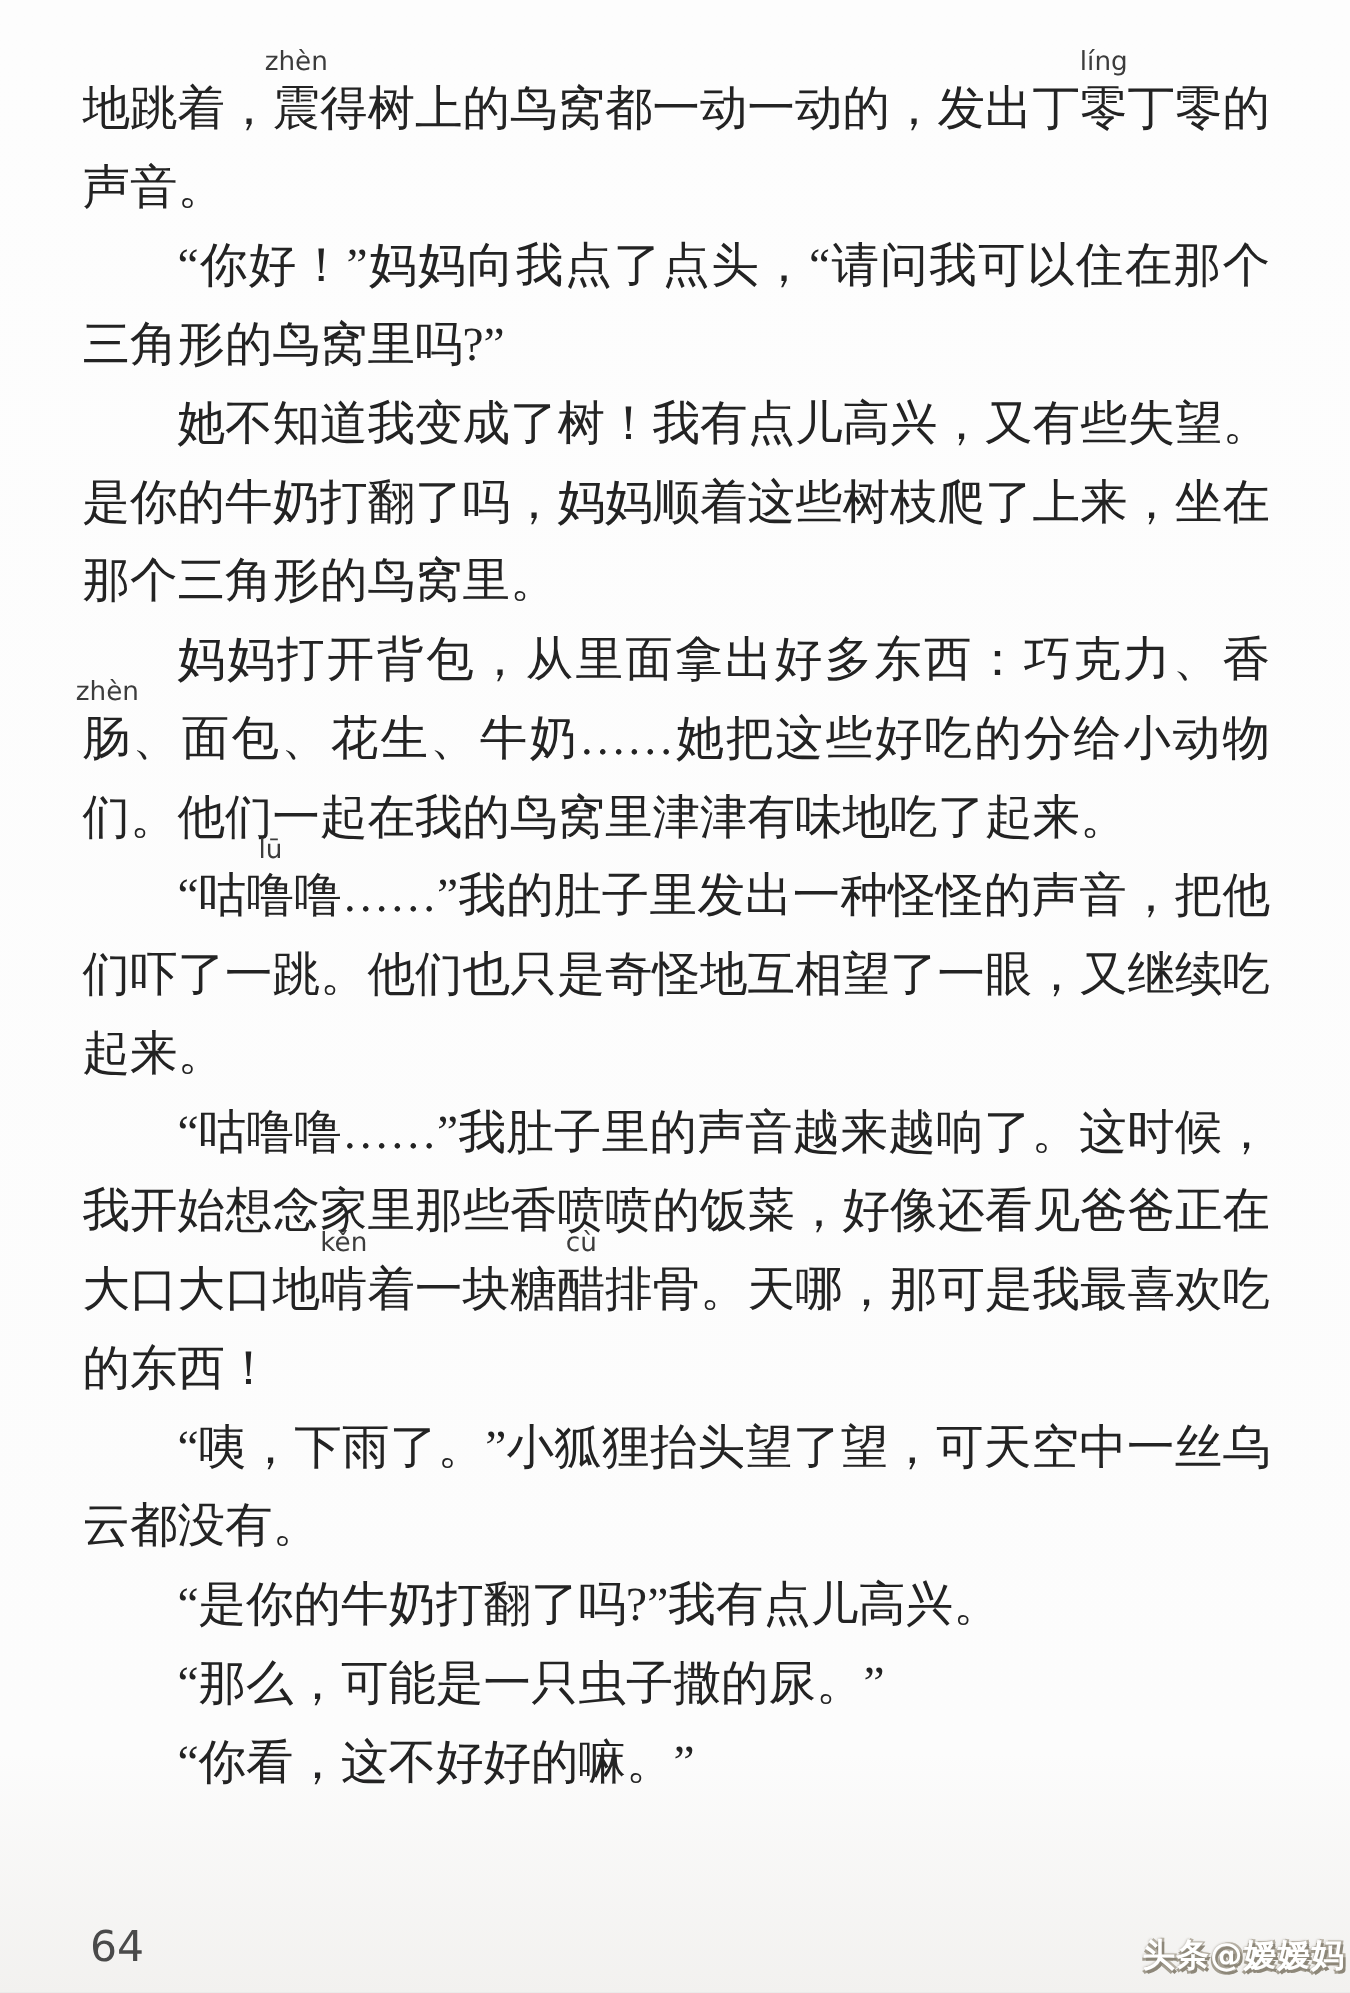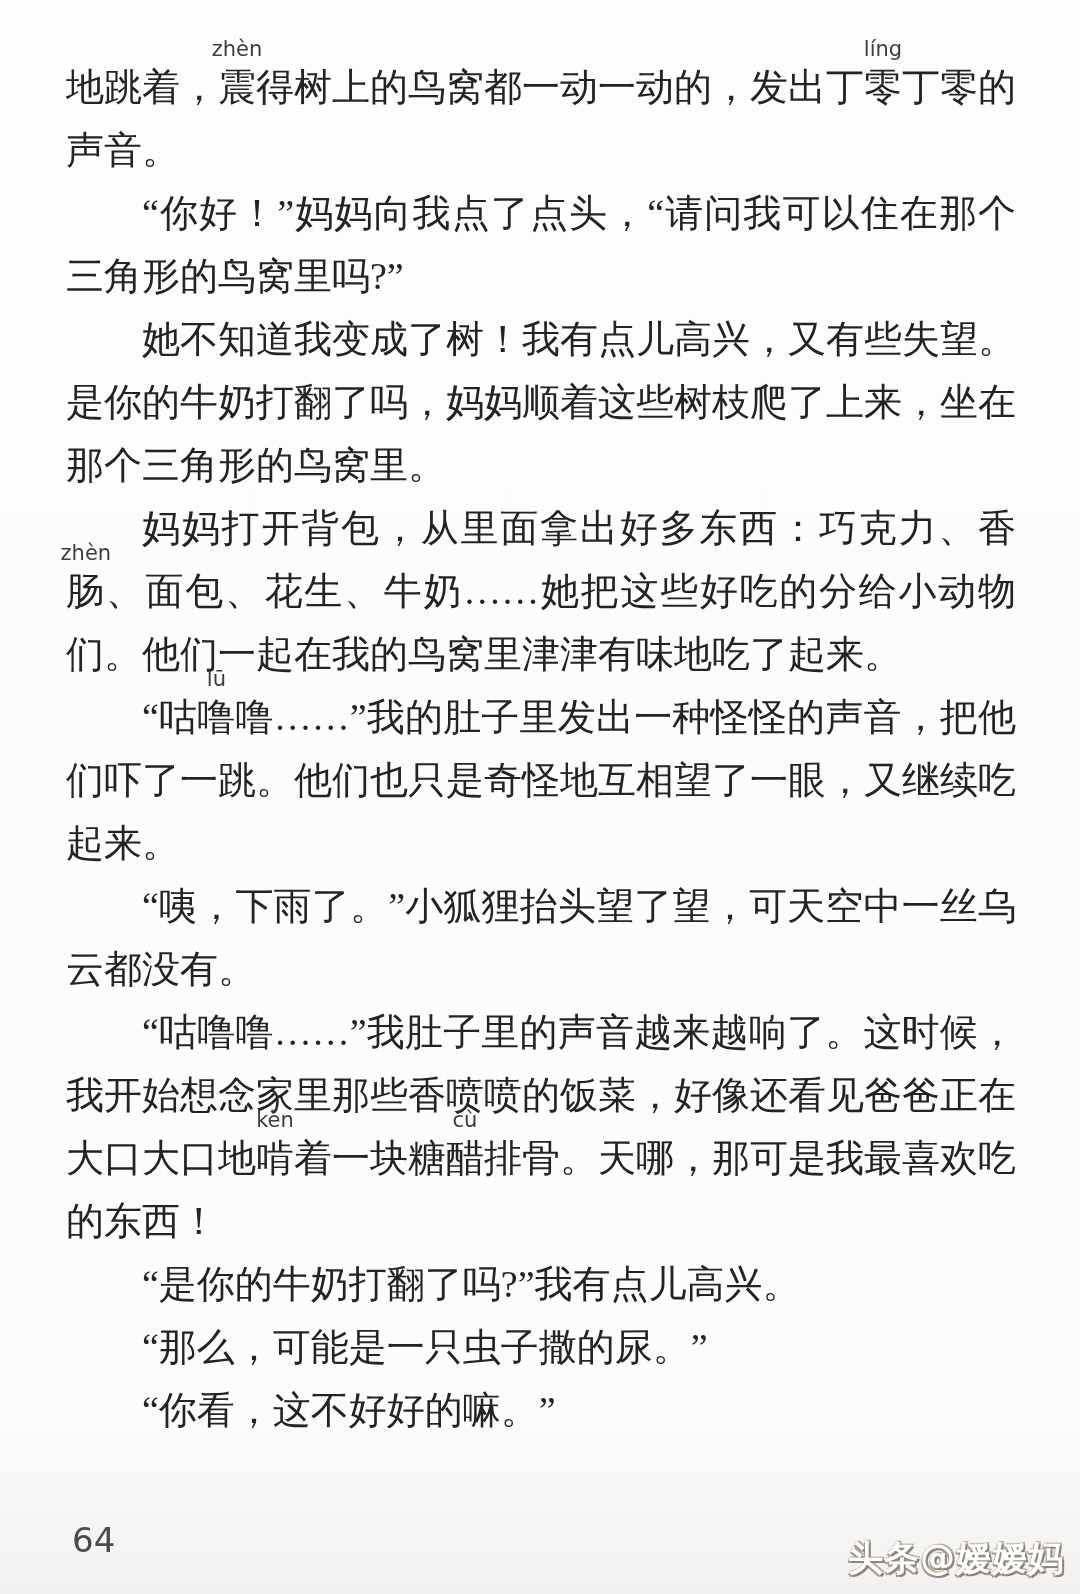--- a/index.html
+++ b/index.html
@@ -46,31 +46,31 @@
     font-size: 21px;
     line-height: 21px;
     letter-spacing: 0;
     color: #3c3c3c;
     white-space: nowrap;
     text-indent: 0;
   }
   .page-number {
     position: absolute;
     left: 72px;
-    bottom: 34px;
+    bottom: 16px;
     font-family: "DejaVu Sans", "Liberation Sans", sans-serif;
     font-size: 34px;
     color: #4a4a4a;
   }
   .watermark {
     position: absolute;
-    right: 16px;
+    right: 4px;
     bottom: 12px;
     font-family: "DejaVu Sans", "Liberation Sans", sans-serif;
-    font-size: 35px;
+    font-size: 26px;
     font-weight: bold;
     color: #ffffff;
     text-shadow:
       2px 2px 0 #8d8779,
       -1px 2px 0 #a39d90,
       2px -1px 0 #b5afa3,
       0 0 2px #9a9488;
     letter-spacing: 1px;
     margin-left: 12px;
   }
@@ -78,21 +78,21 @@
 </head>
 <body>
 
 <div class="page">
   <div class="text-body">
       <p class="para">地跳着，<span class="annotated">震<i class="pinyin">zhèn</i></span>得树上的鸟窝都一动一动的，发出丁<span class="annotated">零<i class="pinyin">líng</i></span>丁零的声音。</p>
       <p class="para indent">“你好！”妈妈向我点了点头，“请问我可以住在那个三角形的鸟窝里吗?”</p>
       <p class="para indent">她不知道我变成了树！我有点儿高兴，又有些失望。是你的牛奶打翻了吗，妈妈顺着这些树枝爬了上来，坐在那个三角形的鸟窝里。</p>
       <p class="para indent">妈妈打开背包，从里面拿出好多东西：巧克力、香<span class="annotated">肠<i class="pinyin">zhèn</i></span>、面包、花生、牛奶……她把这些好吃的分给小动物们。他们一起在我的鸟窝里津津有味地吃了起来。</p>
       <p class="para indent">“咕<span class="annotated">噜<i class="pinyin">lū</i></span>噜……”我的肚子里发出一种怪怪的声音，把他们吓了一跳。他们也只是奇怪地互相望了一眼，又继续吃起来。</p>
+      <p class="para indent">“咕噜噜……”我肚子里的声音越来越响了。这时候，我开始想念家里那些香喷喷的饭菜，好像还看见爸爸正在大口大口地<span class="annotated">啃<i class="pinyin">kěn</i></span>着一块糖<span class="annotated">醋<i class="pinyin">cù</i></span>排骨。天哪，那可是我最喜欢吃的东西！</p>
       <p class="para indent">“咦，下雨了。”小狐狸抬头望了望，可天空中一丝乌云都没有。</p>
-      <p class="para indent">“咕噜噜……”我肚子里的声音越来越响了。这时候，我开始想念家里那些香喷喷的饭菜，好像还看见爸爸正在大口大口地<span class="annotated">啃<i class="pinyin">kěn</i></span>着一块糖<span class="annotated">醋<i class="pinyin">cù</i></span>排骨。天哪，那可是我最喜欢吃的东西！</p>
       <p class="para indent">“是你的牛奶打翻了吗?”我有点儿高兴。</p>
       <p class="para indent">“那么，可能是一只虫子撒的尿。”</p>
       <p class="para indent">“你看，这不好好的嘛。”</p>
     </div>
   <div class="page-number">64</div>
   <div class="watermark">头条@嫒嫒妈</div>
 </div>
 
 </body></html>

